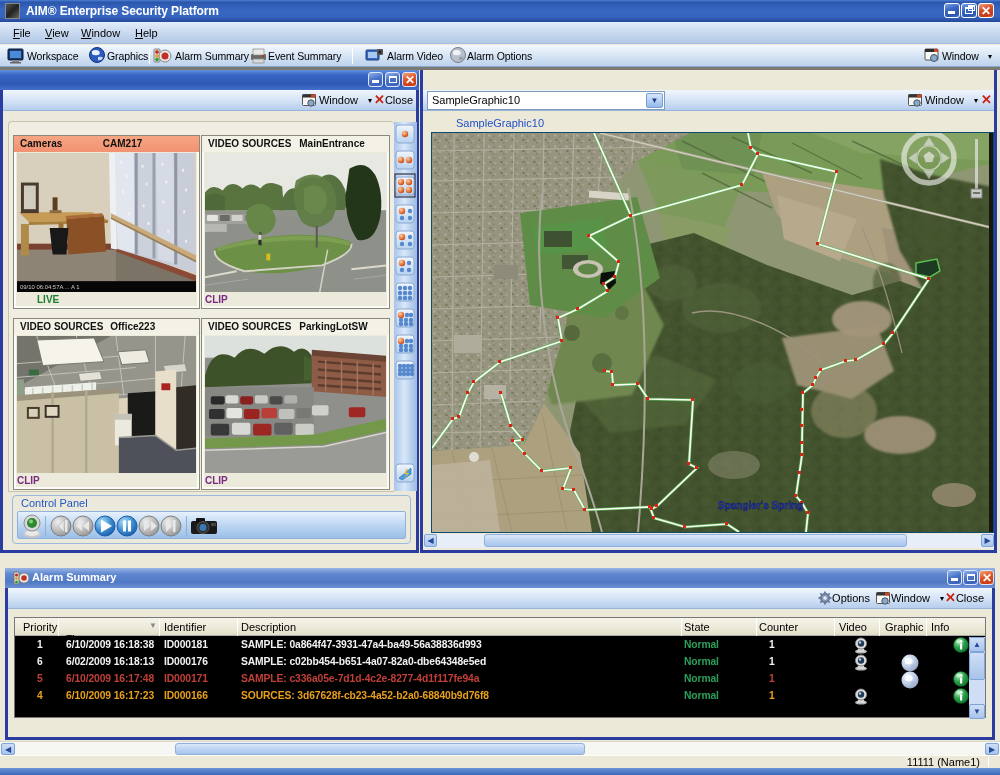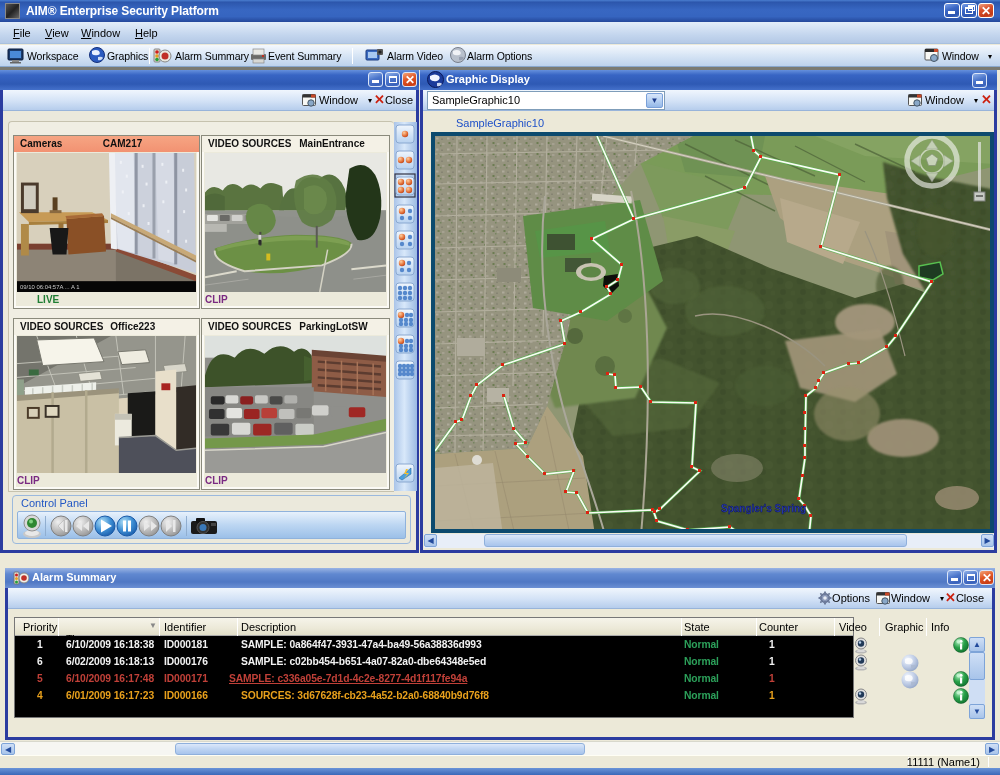--- a/index.html
+++ b/index.html
@@ -71,27 +71,27 @@
 #cpanel .cplabel { position:absolute; left:8px; top:1px; color:#2257c4; font-size:11px; }
 #cpanel .strip { position:absolute; left:4px; top:15px; right:4px; height:28px; border-radius:2px;
   background:linear-gradient(180deg,#e7f1fc 0%,#bcd6f2 50%,#9cc0e8 100%); border:1px solid #8fb2dc; }
 
 
 #gwin { left:420px; top:70px; width:577px; height:483px; }
 #gwin .combo { position:absolute; left:4px; top:21px; width:238px; height:19px; background:#fff; border:1px solid #7f9db9; padding:2px 4px; }
 #gwin .combobtn { position:absolute; right:1px; top:1px; width:17px; height:15px; border-radius:2px;
   background:linear-gradient(180deg,#d8e6fa 0%,#b0ccf0 60%,#94b8e8 100%); border:1px solid #7aa0d8; color:#1a3a8a; font-size:8px; text-align:center; line-height:14px;}
 #gwin .glabel { position:absolute; left:33px; top:47px; color:#1e50c8; }
-#gwin .map { position:absolute; left:8px; top:62px; width:563px; height:401px; border:4px solid #0c4a6e; background:#7b8a66; overflow:hidden; }
+#gwin .map { position:absolute; left:8px; top:62px; width:563px; height:401px; border:1px solid #0c4a6e; background:#7b8a66; overflow:hidden; }
 #gwin .hscroll { position:absolute; left:1px; top:464px; width:570px; height:14px; background:#e8eef8; }
 
 
 #awin { left:5px; top:568px; width:990px; height:172px; border-color:#2b3ca0; }
 #awin .wtitle { background:linear-gradient(180deg,#9ab4e4 0%,#6088d0 30%,#5078c4 70%,#6c90d4 100%); }
-#atable { position:absolute; left:6px; top:49px; width:840px; height:101px; border:1px solid #777; background:#000; }
+#atable { position:absolute; left:6px; top:49px; width:972px; height:101px; border:1px solid #777; background:#000; }
 #ahead { position:absolute; left:0; top:0; right:0; height:18px; background:linear-gradient(180deg,#f6f4ea 0%,#ece9d8 60%,#e2dfc8 100%); border-bottom:1px solid #aaa; color:#000; }
 #ahead span { position:absolute; top:3px; }
 #ahead i { position:absolute; top:0; width:1px; height:18px; background:#c8c4b0; border-right:1px solid #fff; font-style:normal; }
 .arow { position:absolute; left:0; width:952px; height:17px; color:#f2f2f2; font-weight:bold; font-size:10.3px; letter-spacing:-0.1px; }
 .arow span { position:absolute; top:2px; }
 .arow svg { position:absolute; top:0px; }
 .green { color:#2ca05a; }
 .red3 { color:#c04038; }
 .orange4 { color:#e8a01c; }
 
@@ -617,31 +617,20 @@
           <circle cx="183" cy="15.5" r="6" fill="#303030" stroke="#555"></circle>
           <circle cx="183" cy="15.5" r="3.5" fill="#3a78b8"></circle>
           <rect x="191" y="11" width="5" height="3" fill="#444"></rect>
         </svg>
       </div>
     </div>
   </div>
 </div>
 
 <div id="gwin" class="win">
-  <div class="wtitle">
-    <svg width="17" height="17" style="position:absolute; left:7px; top:1px;">
-      <circle cx="8.5" cy="8.5" r="8" fill="#1a3a9a" stroke="#0a1a5a"></circle>
-      <path d="M3,5 Q8,2 12,5 Q14,8 10,10 Q5,11 3,8 Z" fill="#f0f4ff"></path>
-      <path d="M10,12 Q14,11 15,13 Q13,16 10,15 Z" fill="#c8d4f0"></path>
-    </svg>
-    <span style="position:absolute;left:26px;top:3px;">Graphic Display</span>
-    <div class="winbtn" style="right:10px; top:3px;">
-        <div class="glyph-min" style="background:#fff;"></div>
-      </div>
-  </div>
   <div class="wtool" style="top:20px; height:21px;">
     <svg width="14" height="13" style="position:absolute; right:72px; top:4px;">
       <rect x="0.5" y="0.5" width="13" height="11" rx="1" fill="#f8f8f4" stroke="#555"></rect>
       <rect x="0.5" y="0.5" width="13" height="3" fill="#333"></rect>
       <rect x="9" y="0.5" width="4.5" height="3" fill="#c84828"></rect>
       <circle cx="9" cy="9" r="3.2" fill="#8aa8c8" stroke="#456"></circle>
     </svg>
     <span style="position:absolute; right:30px; top:4px;">Window</span>
     <span style="position:absolute; right:16px; top:6px; font-size:8px;">▾</span>
     <span class="redx" style="position:absolute; right:2px; top:2px;">✕</span>
@@ -942,33 +931,33 @@
           <use href="#icamdef"></use>
         </svg>
         <svg width="18" height="18" style="left:886px;">
           <use href="#iglobedef"></use>
         </svg>
     </div>
     <div class="arow red3" style="top:53px;">
       <span style="left:22px;">5</span>
         <span style="left:51px;">6/10/2009 16:17:48</span>
       <span style="left:149px;">ID000171</span>
-        <span style="left:214px;text-decoration:underline;">SAMPLE: c336a05e-7d1d-4c2e-8277-4d1f117fe94a</span>
+        <span style="left:226px;">SAMPLE: c336a05e-7d1d-4c2e-8277-4d1f117fe94a</span>
       <span class="green" style="left:669px;">Normal</span>
         <span style="left:754px;">1</span>
       <svg width="18" height="18" style="left:886px;">
           <use href="#iglobedef"></use>
         </svg>
         <svg width="16" height="16" style="left:938px;">
           <use href="#iinfodef"></use>
         </svg>
     </div>
     <div class="arow orange4" style="top:70px;">
       <span style="left:22px;">4</span>
-        <span style="left:51px;">6/01/2009 16:17:23</span>
+        <span style="left:51px;">6/10/2009 16:17:23</span>
       <span style="left:149px;">ID000166</span>
         <span style="left:226px;">SOURCES: 3d67628f-cb23-4a52-b2a0-68840b9d76f8</span>
       <span class="green" style="left:669px;">Normal</span>
         <span style="left:754px;">1</span>
       <svg width="16" height="17" style="left:838px;">
           <use href="#icamdef"></use>
         </svg>
         <svg width="16" height="16" style="left:938px;">
           <use href="#iinfodef"></use>
         </svg>

